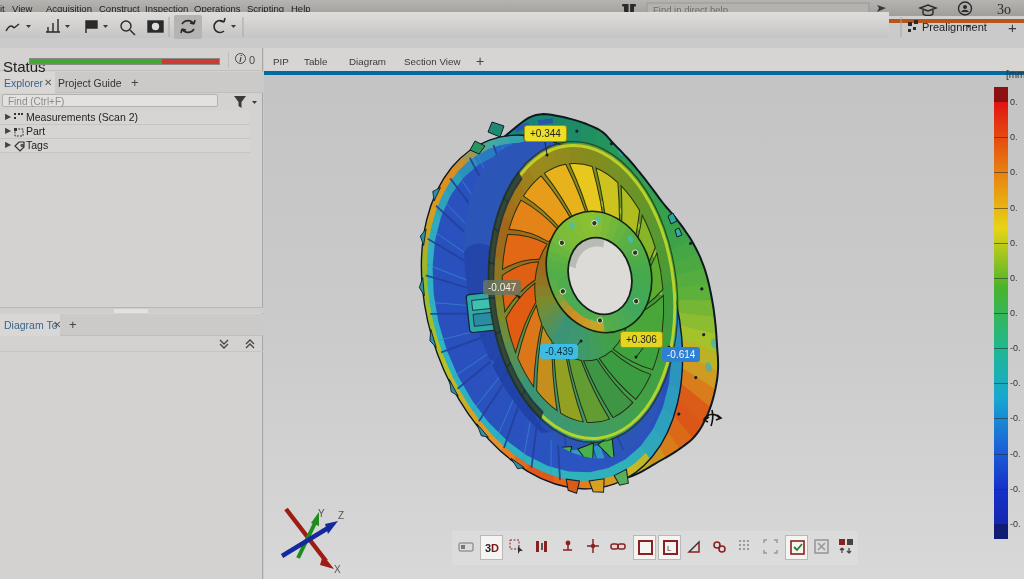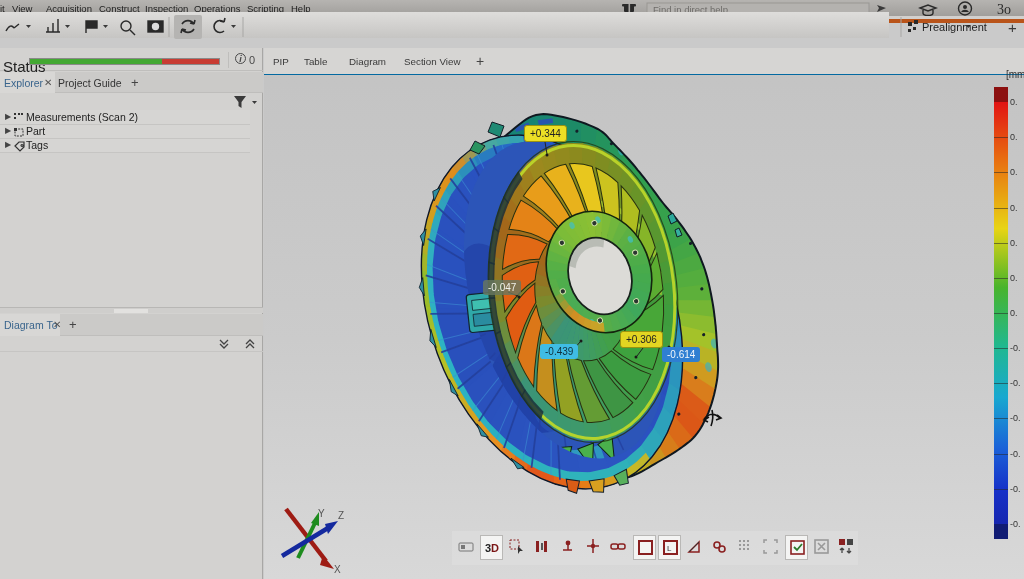--- a/index.html
+++ b/index.html
@@ -4,21 +4,21 @@
 html,body{width:1024px;height:579px;overflow:hidden;font-family:"Liberation Sans",sans-serif}
 body{position:relative;background:#cacaca;filter:blur(0.3px)}
 .abs{position:absolute}
 #menubar{left:0;top:0;width:1024px;height:16px;background:linear-gradient(#b6b4b1,#a09e9b);color:#1c1c1c;font-size:9.5px}
 #menubar span{position:absolute;top:3px}
 #lightband{left:0;top:16px;width:1024px;height:3px;background:#d2d0ce}
 #orange{left:0;top:19px;width:1024px;height:3.5px;background:#b9541a}
 #toolbar{left:0;top:12px;width:889px;height:26px;background:linear-gradient(#dedddb,#c6c5c3)}
 #leftpanel{left:0;top:48px;width:263px;height:531px;background:#d3d2d0;border-right:1px solid #a8a7a5}
 #viewport{left:264px;top:48px;width:760px;height:531px;background:linear-gradient(#c3c3c3,#cbcbcb 55%,#d8d8d8)}
-#vtabs{left:264px;top:48px;width:760px;height:27px;background:#d6d5d3;color:#3a3a3a;font-size:9.8px;border-bottom:1px solid #0369a1}
+#vtabs{left:264px;top:48px;width:760px;height:27px;background:#d6d5d3;color:#3a3a3a;font-size:9.8px;border-bottom:4px solid #0369a1}
 .vtab{position:absolute;top:8px}
 .row{position:absolute;left:0;width:250px;border-bottom:1px solid #c6c5c3;background:#d6d5d3;font-size:10.5px;color:#222}
 .lbl{position:absolute;font-size:10px;line-height:13px;padding:1px 5px;border-radius:3px;white-space:nowrap}
 .tick{position:absolute;width:14px;height:1px;background:rgba(40,40,40,.55)}
 .cbl{position:absolute;left:1010px;font-size:9px;color:#333}
 </style></head>
 <body>
 <div id="menubar" class="abs">
 <span style="left:0px">it</span>
     <span style="left:12px">View</span>
@@ -92,20 +92,21 @@
  <span style="position:absolute;left:235px;top:5px;width:11px;height:11px;border:1.3px solid #4a4a4a;border-radius:50%;font-size:9px;color:#4a4a4a;text-align:center;line-height:11px;font-style:italic;font-weight:bold">i</span>
  <span style="position:absolute;left:249px;top:6px;font-size:11px;color:#4a4a4a">0</span>
 </div>
 <div style="position:absolute;left:0;top:24px;width:263px;height:21px;background:#cbcac8;border-bottom:1px solid #bfbebc">
  <span style="position:absolute;left:0;top:0;width:55px;height:21px;background:#d8d7d5"></span>
  <span style="position:absolute;left:4px;top:5px;font-size:10.5px;color:#39648c">Explorer</span>
  <span style="position:absolute;left:44px;top:5px;font-size:10px;color:#555">✕</span>
  <span style="position:absolute;left:58px;top:5px;font-size:10.5px;color:#333">Project Guide</span>
  <span style="position:absolute;left:131px;top:3px;font-size:13px;color:#444">+</span>
 </div>
+<div style="position:absolute;left:2px;top:46px;width:216px;height:13px;background:#e2e1df;border:1px solid #b2b1af;border-radius:2px;font-size:10px;color:#8b8b8b;padding:0 0 0 5px;line-height:13px">Find (Ctrl+F)</div>
 <svg width="30" height="18" style="position:absolute;left:232px;top:45px">
       <path d="M2 3 h12 l-4.5 6 v6 l-3 -2 v-4 z" fill="#3a3a3a"></path>
       <path d="M20 8 l5 0 -2.5 3 z" fill="#3a3a3a"></path>
     </svg>
 <div class="row" style="top:62px;height:15px">
       <span style="position:absolute;left:5px;top:2px;color:#444;font-size:8px">▶</span>
       <svg width="12" height="12" style="position:absolute;left:13px;top:1px">
         <g fill="#333">
           <rect x="1" y="2" width="2" height="2"></rect>
           <rect x="1" y="6" width="2" height="2"></rect>

